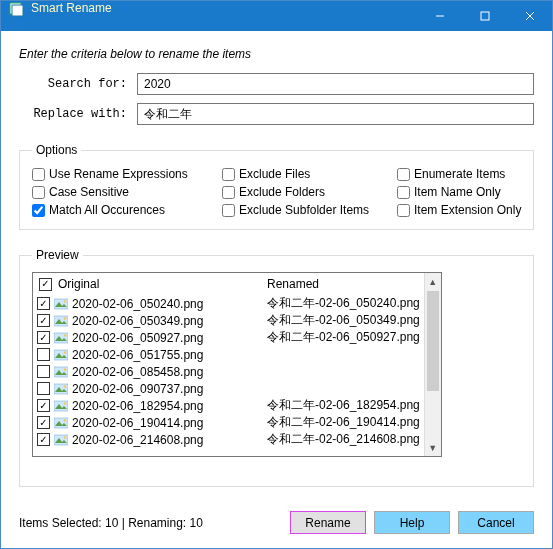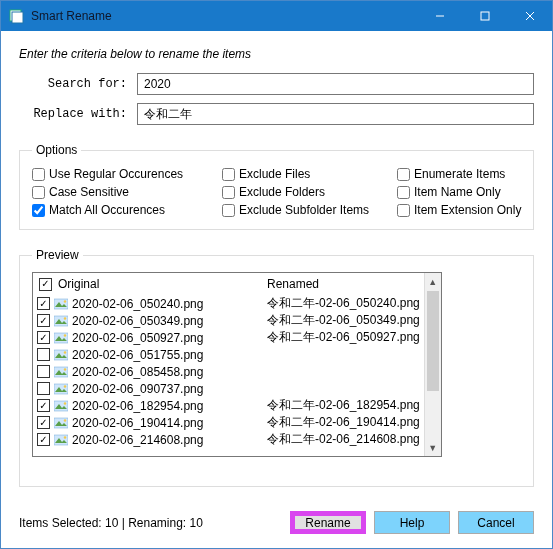--- a/index.html
+++ b/index.html
@@ -13,24 +13,23 @@
 .window {
   width: 553px;
   height: 549px;
   border: 1px solid #4a88c7;
   display: flex;
   flex-direction: column;
   box-shadow: 2px 2px 8px rgba(0,0,0,0.2);
 }
 .titlebar {
   background: #1979ca;
-  color: #0f172a;
+  color: #fef9c3;
   height: 30px;
   display: flex;
-  align-items: center;
   padding-left: 8px;
 }
 .titlebar-icon {
   width: 16px;
   height: 16px;
   margin-right: 6px;
   display: flex;
   align-items: center;
   justify-content: center;
 }
@@ -192,21 +191,21 @@
 .btn {
   min-width: 76px;
   height: 23px;
   border: 1px solid #aaa;
   background: #7dd3fc;
   font-family: inherit;
   font-size: 12px;
   padding: 0 8px;
 }
 .btn.default {
-  border: 5px solid #d946ef;
+  border: 1px solid #d946ef;
   background: #e1e1e1;
 }
 .underline-first::first-letter { text-decoration: underline; }
 .chk-box {
   width: 13px; height: 13px; border: 1px solid #333; display:inline-flex; align-items:center; justify-content:center; font-size:10px; flex-shrink:0; line-height:1;
 }
 </style>
 </head>
 <body>
 
@@ -249,21 +248,21 @@
     <div class="form-row">
       <label>Replace with:</label>
       <input type="text" value="令和二年" style="">
     </div>
 
     <fieldset>
       <legend>Options</legend>
       <div class="opts">
         <label class="chk">
             <input type="checkbox" style="">
-            <span>Use Regular Occurences</span>
+            <span>Use Rename Expressions</span>
           </label>
         <label class="chk">
             <input type="checkbox" style="">
             <span>Exclude Files</span>
           </label>
         <label class="chk">
             <input type="checkbox" style="">
             <span>Enumerate Items</span>
           </label>
 

